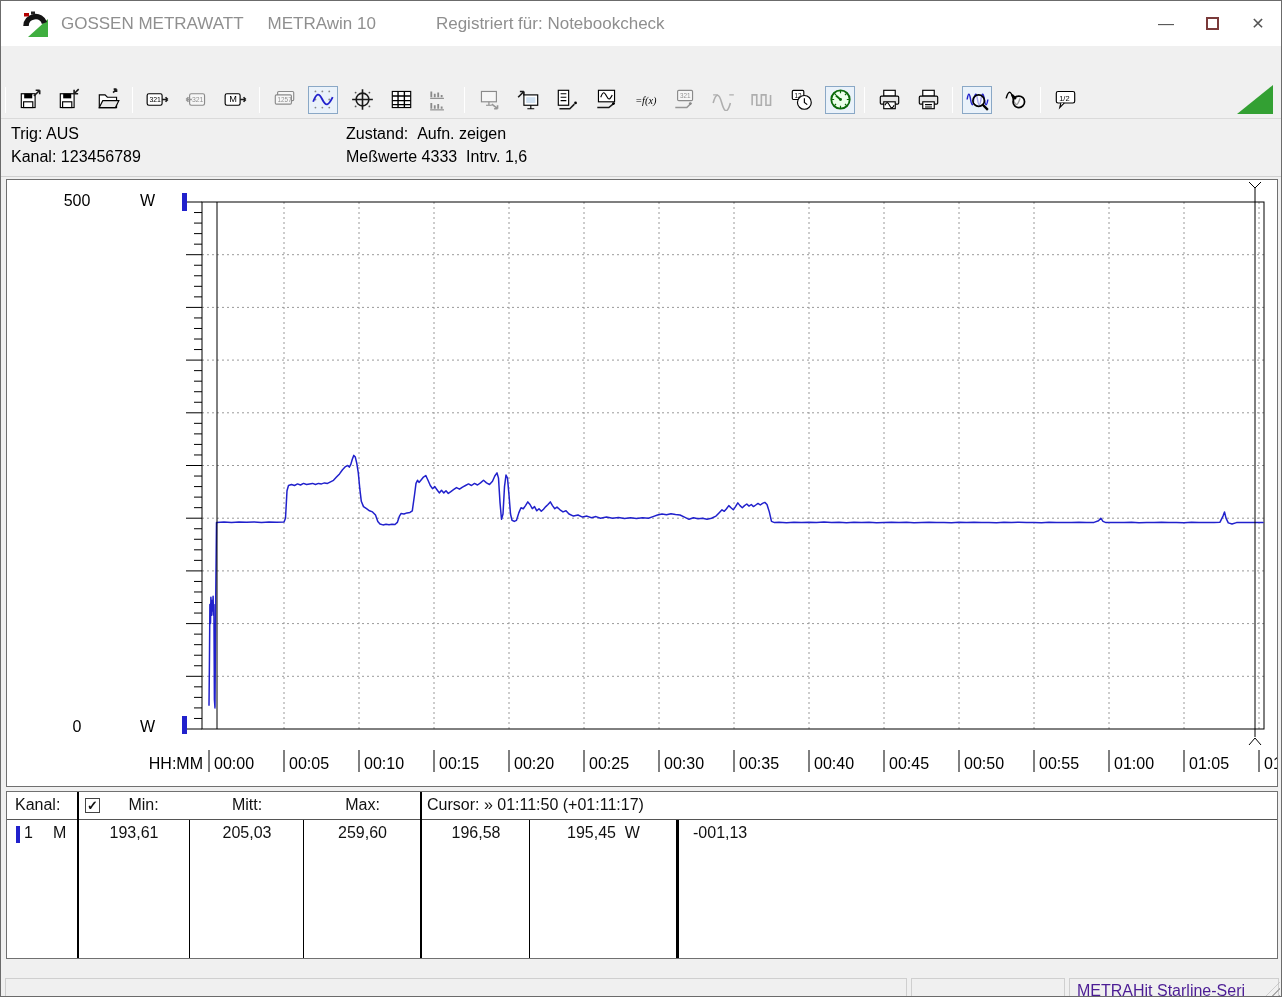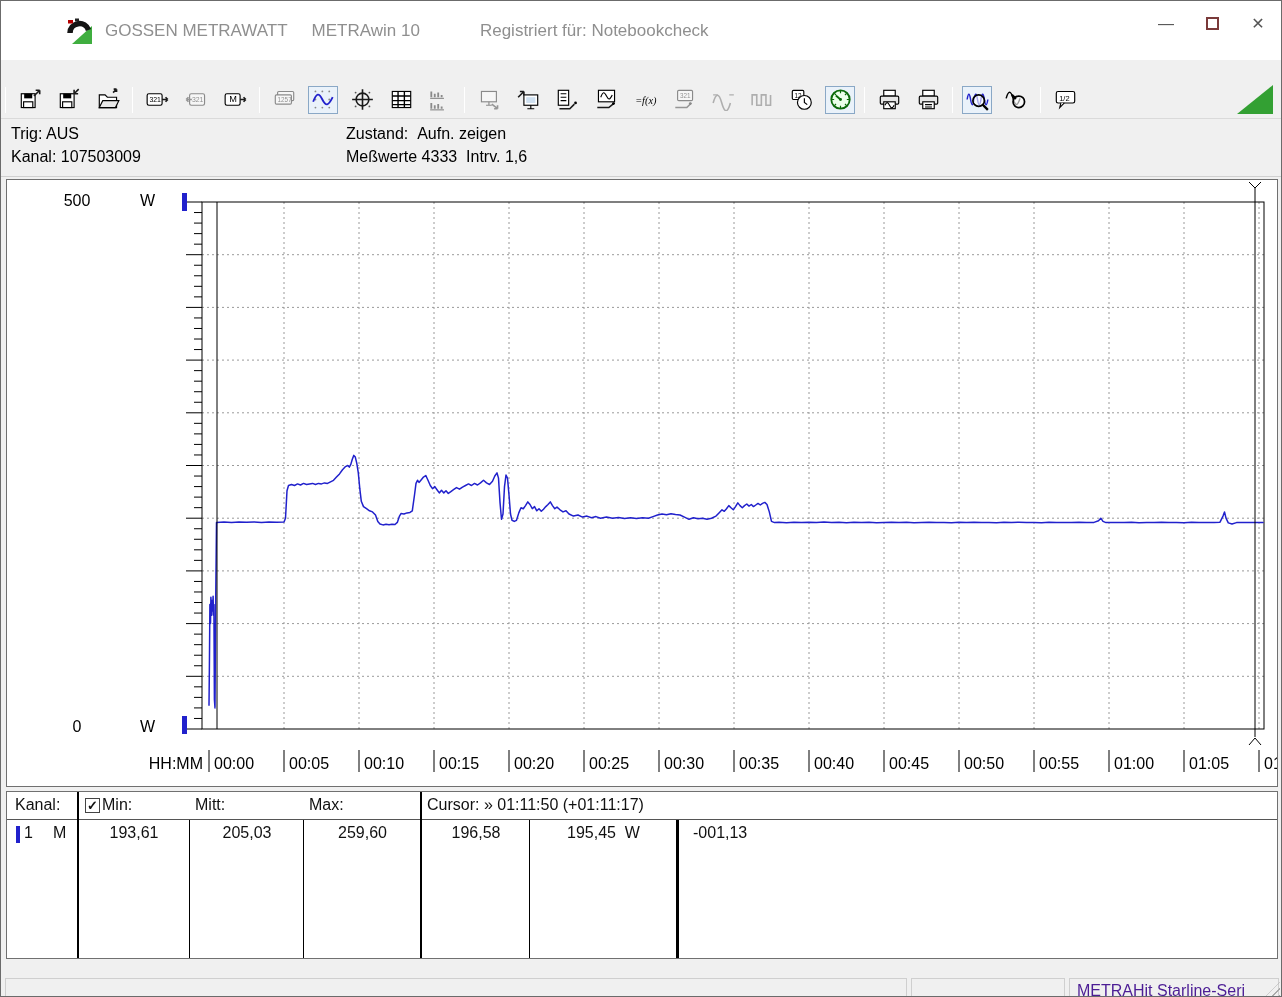--- a/index.html
+++ b/index.html
@@ -1,21 +1,21 @@
 <!DOCTYPE html>
 <html><head>
 <meta charset="utf-8">
 <style>
   html,body{margin:0;padding:0;background:#d8d8d8;}
   *{box-sizing:border-box;}
   .window{position:relative;width:1282px;height:997px;background:#f0f0f0;
     font-family:"Liberation Sans",sans-serif;color:#111;border:1px solid #6b6b6b;overflow:hidden;}
   
-  .titlebar{position:absolute;left:0;top:0;width:100%;height:59px;background:#ffffff;
-    display:flex;align-items:center;padding-left:44px;}
+  .titlebar{position:absolute;left:0;top:0;width:100%;height:45px;background:#ffffff;
+    display:flex;align-items:center;}
   .titlebar .logo{margin-left:20px;width:28px;height:28px;flex:0 0 auto;}
   .titlebar .ttext{color:#8f8f8f;font-size:17px;white-space:nowrap;}
   .titlebar .brand{margin-left:12px;}
   .titlebar .app{margin-left:24px;}
   .titlebar .reg{margin-left:60px;}
   .wincontrols{position:absolute;right:0;top:0;height:45px;display:flex;}
   .wc{width:46px;height:45px;display:flex;align-items:center;justify-content:center;
     color:#555;font-size:16px;cursor:default;}
   .wc .maxbox{width:13px;height:13px;border:2px solid #7a3a3a;}
   
@@ -46,21 +46,21 @@
   
   .table-panel{position:absolute;left:5px;top:790px;width:1272px;height:168px;background:#fff;
     border:1px solid #707070;font-size:16px;}
   .tp-abs{position:absolute;white-space:nowrap;}
   .vline{position:absolute;background:#000;}
   .hline{position:absolute;background:#555;height:1px;}
   .ckbox{position:absolute;width:15px;height:15px;border:1px solid #444;background:#fff;
     font-size:13px;line-height:13px;text-align:center;font-weight:bold;}
   .chanbar{position:absolute;width:4px;height:17px;}
   .cell-c{position:absolute;text-align:center;}
-  .cell-r{position:absolute;text-align:left;}
+  .cell-r{position:absolute;text-align:center;}
   
   .statusbar{position:absolute;left:0;top:962px;width:100%;height:35px;background:#f0f0f0;}
   .sbpanel{position:absolute;top:15px;height:27px;border:1px solid #cfcfcf;background:#f0f0f0;
     font-size:16px;color:#4c1d95;padding:3px 0 0 7px;overflow:hidden;white-space:nowrap;}
   .grip{position:absolute;right:1px;bottom:1px;width:15px;height:15px;
     background:repeating-linear-gradient(-45deg,#aaa 0 1.5px,transparent 1.5px 5px);
     clip-path:polygon(100% 0,100% 100%,0 100%);}
 </style>
 </head>
 <body>
@@ -299,21 +299,21 @@
           <rect x="2" y="3" width="16" height="10" rx="1.5" fill="#fff" stroke="#000"></rect>
           <path d="M6 13l-1 4 4-4" fill="#fff" stroke="#000"></path>
           <text x="4.5" y="11" font-size="6.5" font-family="Liberation Sans,sans-serif" fill="#000">1/2</text>
         </svg>
       </span>
     </div>
   <div class="corner-triangle"></div>
 
   <div class="infobar">
     <span class="cell" style="left:10px;top:6px"><span>Trig:</span> <span>AUS</span></span>
-    <span class="cell" style="left:10px;top:29px"><span>Kanal:</span> <span>107503009</span></span>
+    <span class="cell" style="left:10px;top:29px"><span>Kanal:</span> <span>123456789</span></span>
     <span class="cell" style="left:345px;top:6px"><span>Zustand:</span>&nbsp;&nbsp;<span>Aufn. zeigen</span></span>
     <span class="cell" style="left:345px;top:29px"><span>Meßwerte</span> <span>4333</span>&nbsp;&nbsp;<span>Intrv.</span> <span>1,6</span></span>
   </div>
 
   <div class="chart-panel">
     <span class="ylab num" style="top:12px">500</span>
     <span class="ylab unit" style="top:12px">W</span>
     <span class="ylab num" style="top:538px">0</span>
     <span class="ylab unit" style="top:538px">W</span>
     <svg id="chart-svg" width="1270" height="606" style="position:absolute;left:0;top:0">

